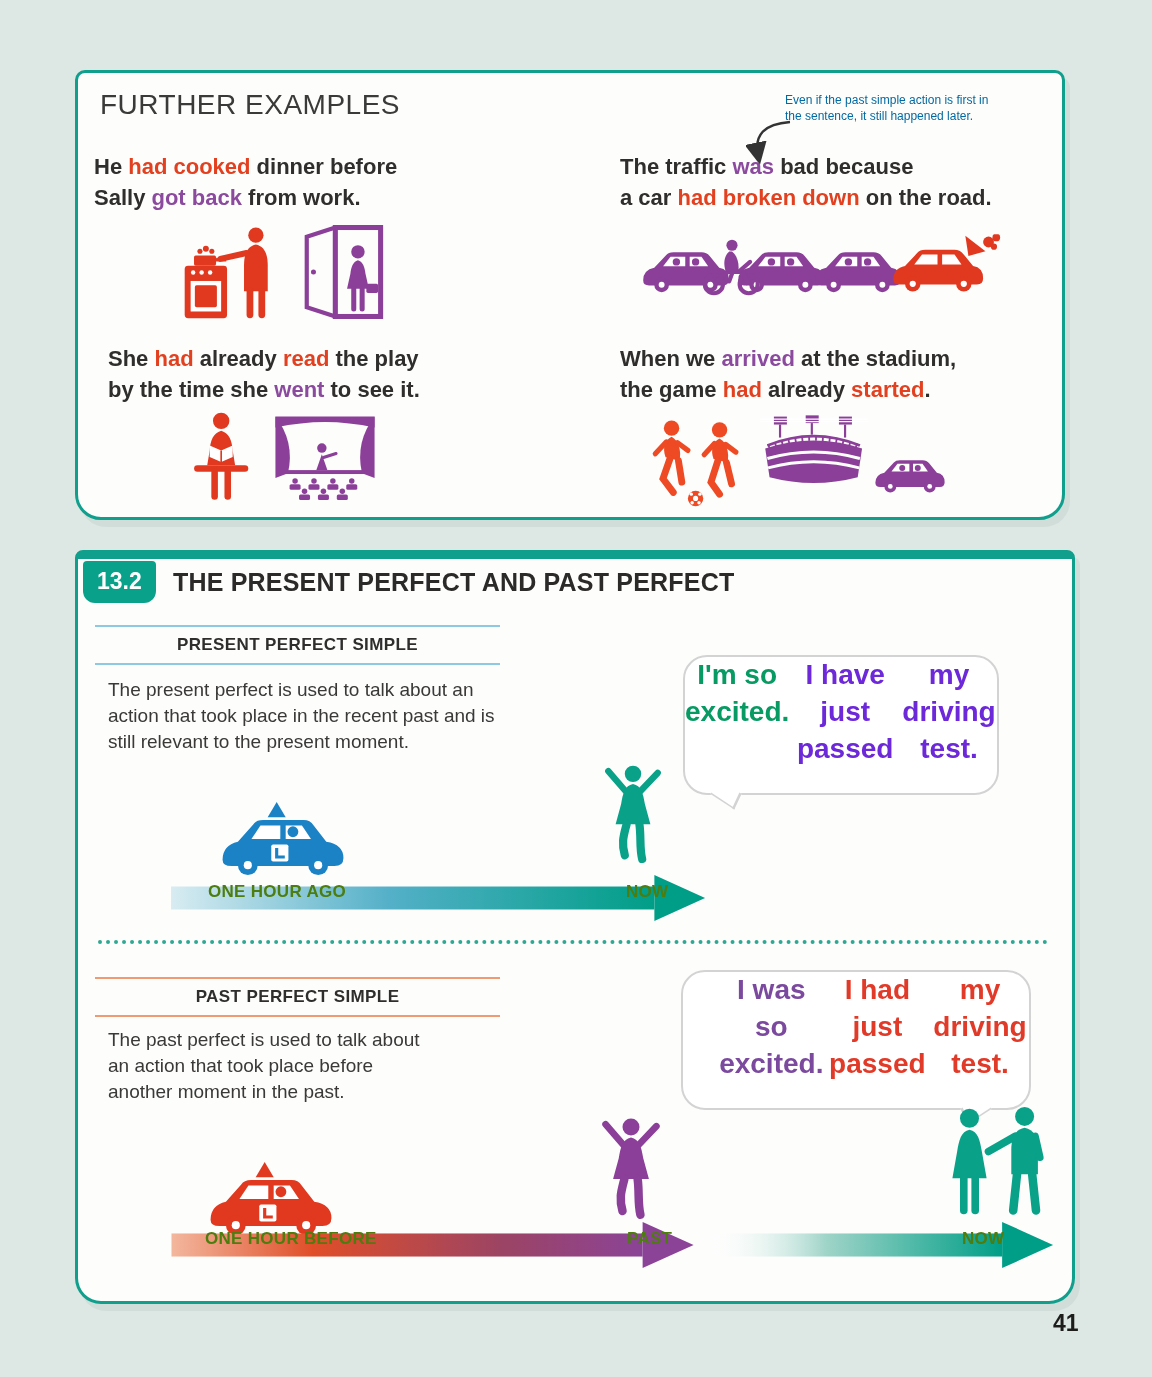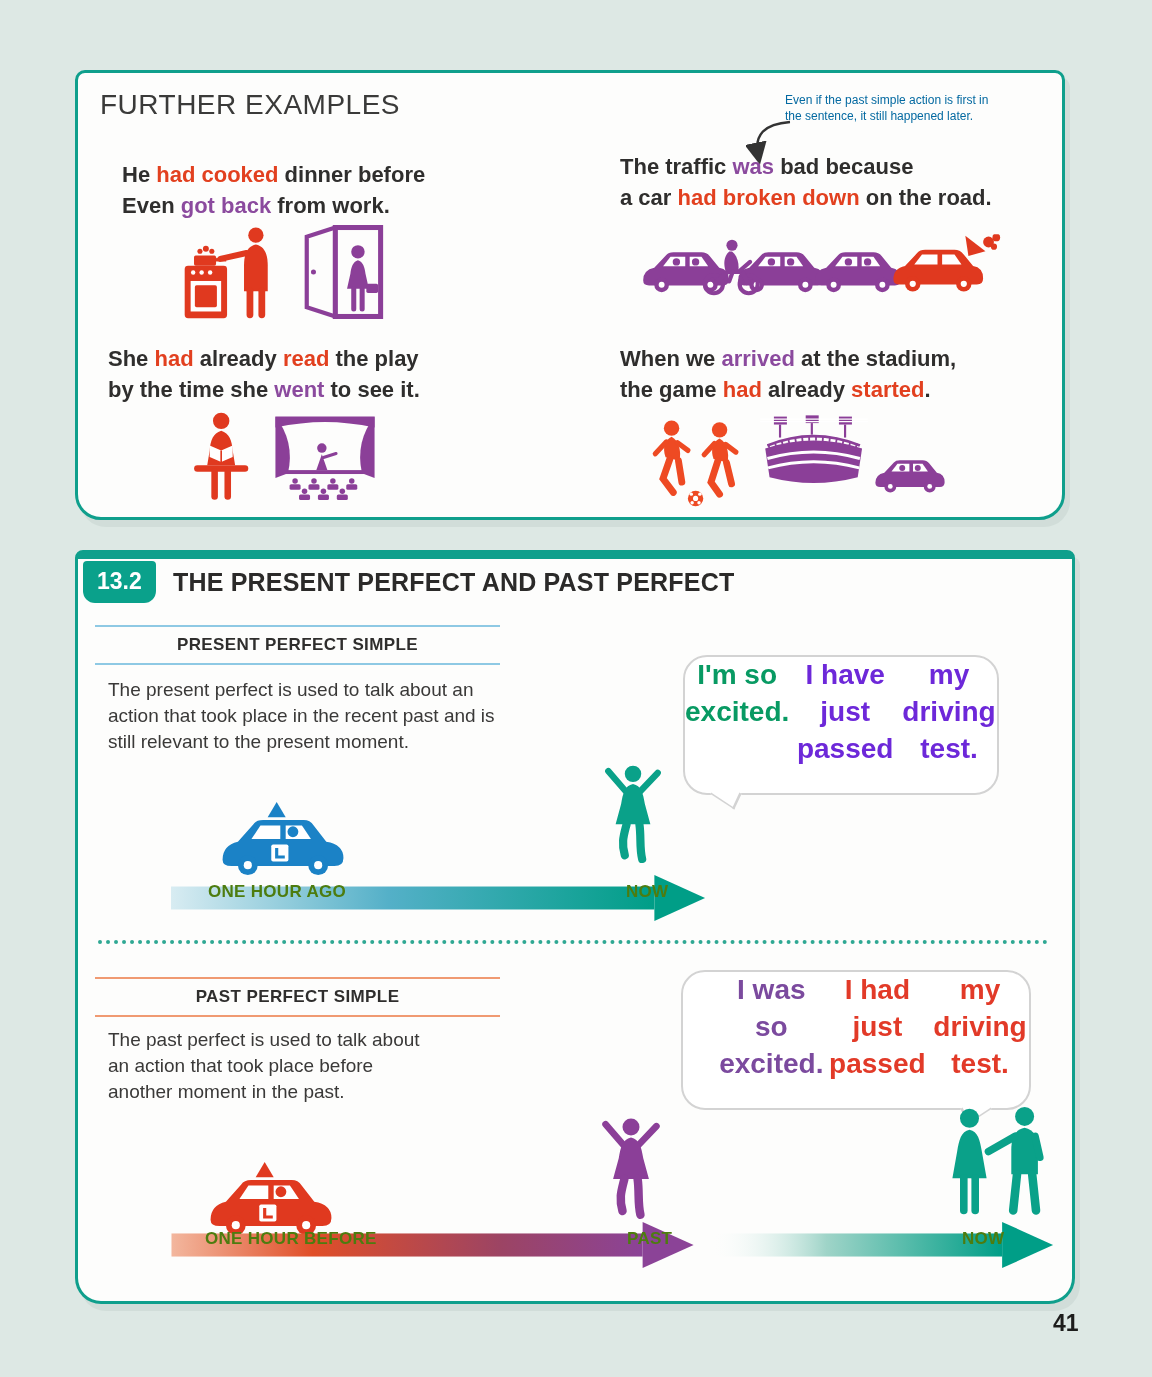--- a/index.html
+++ b/index.html
@@ -261,23 +261,23 @@
   <div class="abs panel-title" style="left:22px;top:16px;">FURTHER EXAMPLES</div>
 
   <div class="abs annotation" style="left:707px;top:20px;width:270px;">
     <span>Even if the past simple action is first in</span><br>
     <span>the sentence, it still happened later.</span>
   </div>
   <svg class="abs" style="left:668px;top:44px;" width="48" height="48" viewBox="0 0 48 48">
     <path d="M44,5 C18,7 8,18 12,38" fill="none" stroke="#333" stroke-width="2.5" marker-end="url(#ah)"></path>
   </svg>
 
-  <div class="abs sentence" style="left:44px;top:78px;margin-top:8px;">
+  <div class="abs sentence" style="left:16px;top:78px;">
     <span>He </span><span class="red">had cooked</span><span> dinner before</span><br>
-    <span>Even </span><span class="purple">got back</span><span> from work.</span>
+    <span>Sally </span><span class="purple">got back</span><span> from work.</span>
   </div>
 
   <div class="abs sentence" style="left:542px;top:78px;">
     <span>The traffic </span><span class="purple">was</span><span> bad because</span><br>
     <span>a car </span><span class="red">had broken down</span><span> on the road.</span>
   </div>
 
   <svg class="abs ic" style="left:105px;top:152px;color:#e0391f;" width="100" height="95" viewBox="0 0 118 112">
       <use href="#sym-cook"></use>
     </svg>

